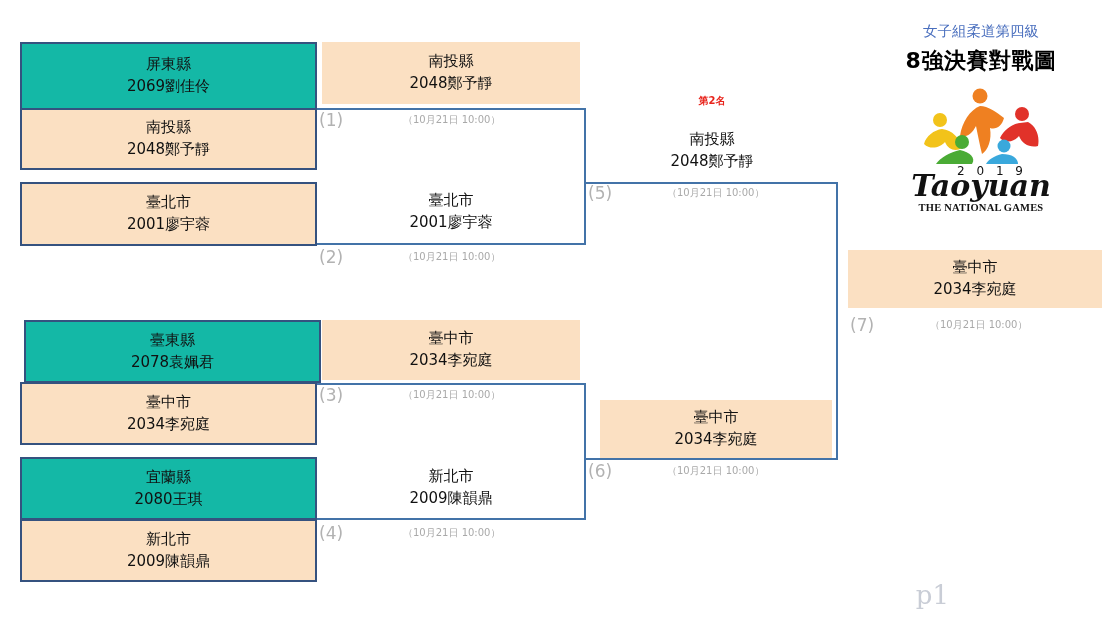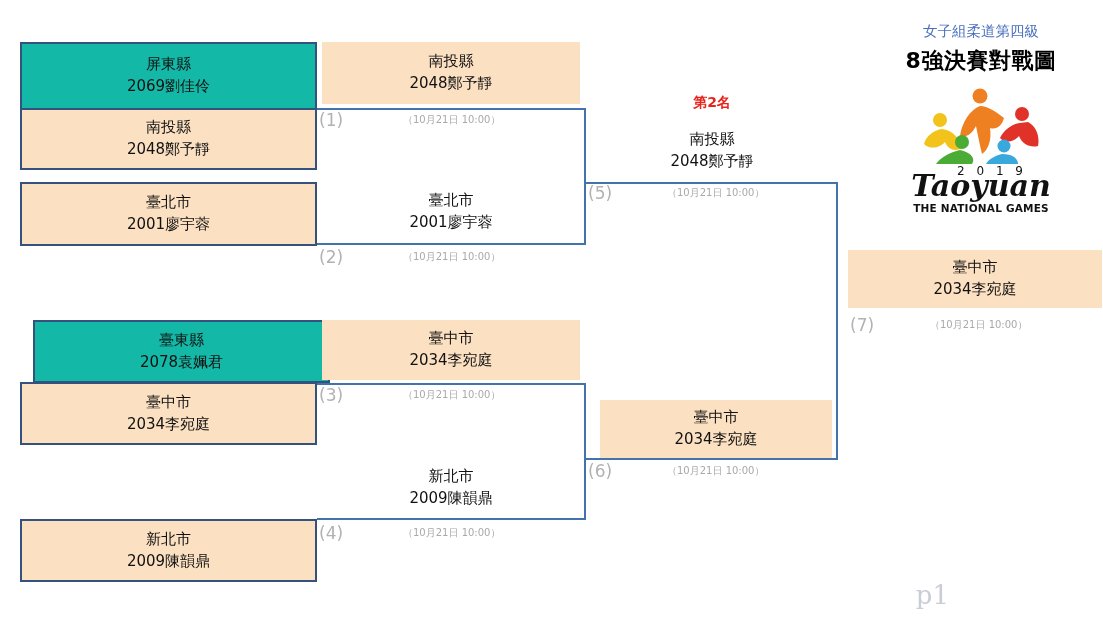--- a/index.html
+++ b/index.html
@@ -48,21 +48,21 @@
     position:absolute;color:#b2b2b2;font-size:17px;
     font-family:"DejaVu Sans","Liberation Sans",sans-serif;
   }
   .mdate{
     position:absolute;color:#a9a9a9;font-size:10px;
     white-space:nowrap;
   }
 
   
   .rank{
-    position:absolute;color:#e8231b;font-size:14px;font-weight:bold;
+    position:absolute;color:#e8231b;font-size:10px;font-weight:bold;
     text-align:center;white-space:nowrap;
   }
 
   
   .hdr-sub{
     position:absolute;color:#4a6fbe;font-size:14.5px;
     white-space:nowrap;text-align:center;
   }
   .hdr-title{
     position:absolute;color:#000;font-size:22px;font-weight:bold;
@@ -117,46 +117,50 @@
                C48 66 56 68 62 64 C60 54 52 46 42 45 Z" fill="#f2c31a"></path>
 
       <circle cx="62" cy="58" r="7" fill="#4aab35"></circle>
       <path d="M60 66 C50 68 40 74 36 80 L72 80 C76 74 70 68 60 66 Z" fill="#4aab35"></path>
 
       <circle cx="104" cy="62" r="6.5" fill="#39a8dc"></circle>
       <path d="M102 70 C94 72 88 76 86 80 L118 80 C118 74 112 70 102 70 Z" fill="#39a8dc"></path>
     </svg>
     <div class="logo-year" style="left:22px;top:80px;width:140px;text-align:center;">2 0 1 9</div>
     <div class="logo-name" style="left:0;top:84px;">Taoyuan</div>
-    <div class="logo-tag" style="left:0;top:118px;">THE NATIONAL GAMES</div>
+    <div class="logo-tag" style="left:0;top:118px;font-family:Liberation Serif, serif;">THE NATIONAL GAMES</div>
   </div>
 
   <div class="cell lose" style="left:20px;top:42px;width:297px;height:68px;">
     <span class="org">屏東縣</span>
     <span class="ath">2069劉佳伶</span>
   </div>
   <div class="cell win" style="left:20px;top:108px;width:297px;height:62px;">
     <span class="org">南投縣</span>
     <span class="ath">2048鄭予靜</span>
   </div>
 
   <div class="cell win" style="left:20px;top:182px;width:297px;height:64px;">
     <span class="org">臺北市</span>
     <span class="ath">2001廖宇蓉</span>
   </div>
 
-  <div class="cell lose" style="left:33px;top:320px;width:297px;height:63px;">
+  <div class="cell lose" style="left:24px;top:320px;width:297px;height:63px;">
     <span class="org">臺東縣</span>
     <span class="ath">2078袁姵君</span>
   </div>
   <div class="cell win" style="left:20px;top:382px;width:297px;height:63px;">
     <span class="org">臺中市</span>
     <span class="ath">2034李宛庭</span>
   </div>
 
+  <div class="cell lose" style="left:20px;top:457px;width:297px;height:63px;">
+    <span class="org">宜蘭縣</span>
+    <span class="ath">2080王琪</span>
+  </div>
   <div class="cell win" style="left:20px;top:519px;width:297px;height:63px;">
     <span class="org">新北市</span>
     <span class="ath">2009陳韻鼎</span>
   </div>
 
   <div class="bracket" style="left:317px;top:108px;width:269px;height:137px;"></div>
 
   <div class="bracket" style="left:317px;top:383px;width:269px;height:137px;"></div>
 
   <div class="plate win" style="left:322px;top:42px;width:258px;height:62px;">

